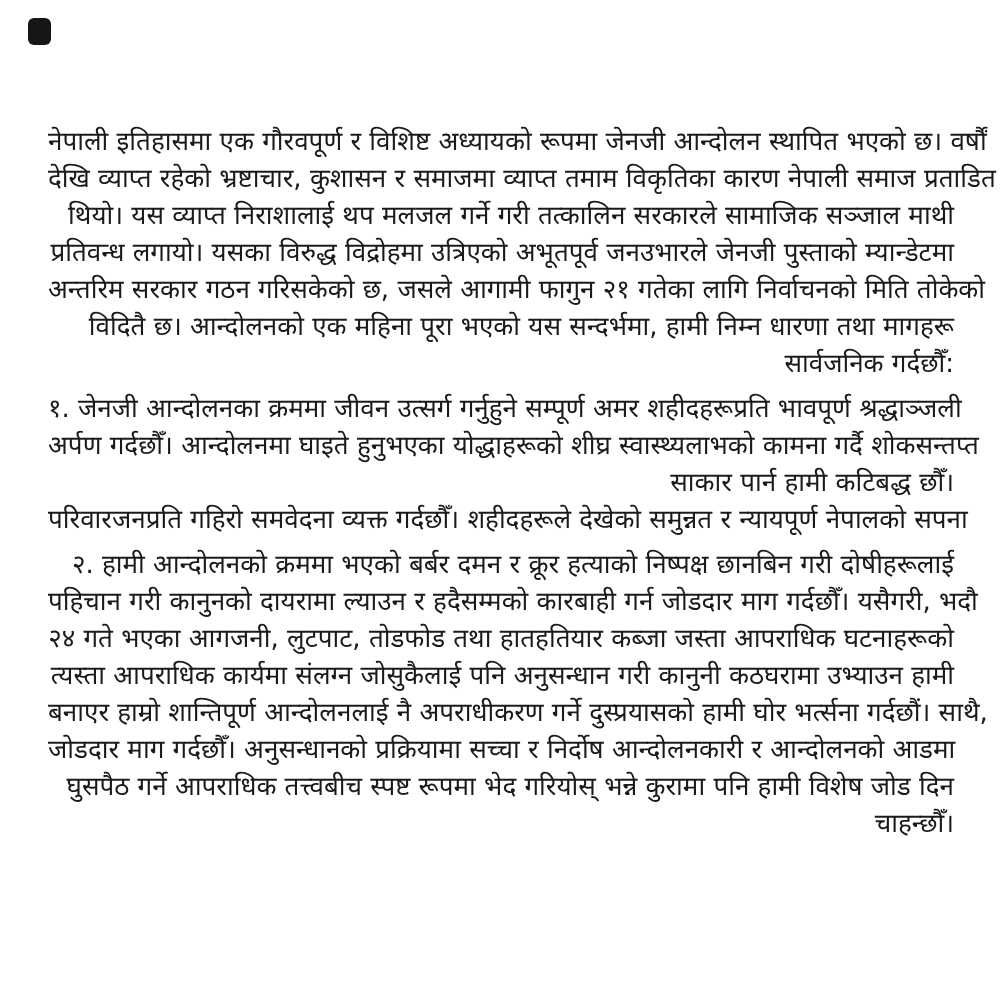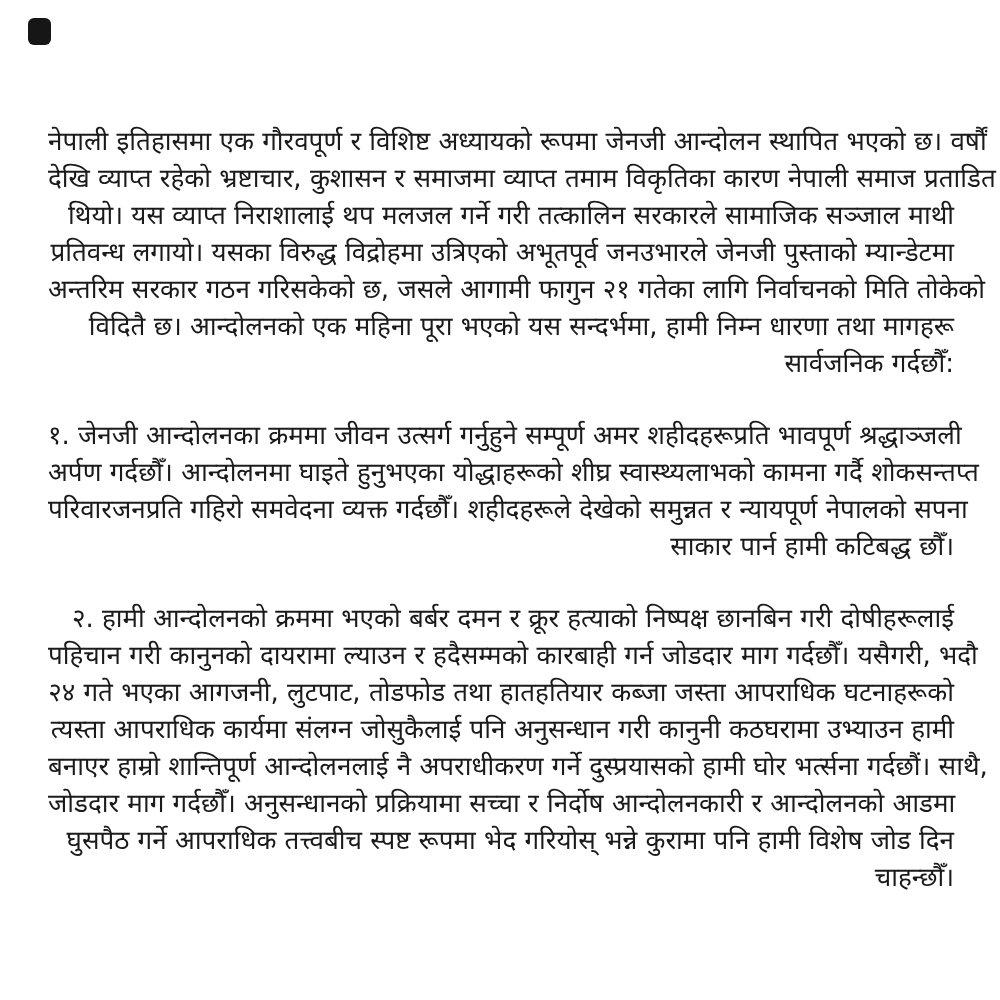--- a/index.html
+++ b/index.html
@@ -34,21 +34,21 @@
     top: 123px;
     width: 906px;
     color: #1a1a1a;
     font-size: 26px;
   }
   .para {
     margin: 0;
     padding: 0;
   }
   .para + .para {
-    margin-top: 35px;
+    margin-top: 8px;
   }
   .text-line {
     line-height: 37px;
     white-space: nowrap;
     text-align: right;
     letter-spacing: 0;
   }
 </style>
 </head>
 <body>
@@ -65,22 +65,22 @@
       <span class="text-line" style="display:block">थियो। यस व्याप्त निराशालाई थप मलजल गर्ने गरी तत्कालिन सरकारले सामाजिक सञ्जाल माथी</span>
       <span class="text-line" style="display:block">प्रतिवन्ध लगायो। यसका विरुद्ध विद्रोहमा उत्रिएको अभूतपूर्व जनउभारले जेनजी पुस्ताको म्यान्डेटमा</span>
       <span class="text-line" style="display:block">अन्तरिम सरकार गठन गरिसकेको छ, जसले आगामी फागुन २१ गतेका लागि निर्वाचनको मिति तोकेको</span>
       <span class="text-line" style="display:block">विदितै छ। आन्दोलनको एक महिना पूरा भएको यस सन्दर्भमा, हामी निम्न धारणा तथा मागहरू</span>
       <span class="text-line" style="display:block">सार्वजनिक गर्दछौँ:</span>
     </p>
 
     <p class="para">
       <span class="text-line" style="display:block">१. जेनजी आन्दोलनका क्रममा जीवन उत्सर्ग गर्नुहुने सम्पूर्ण अमर शहीदहरूप्रति भावपूर्ण श्रद्धाञ्जली</span>
       <span class="text-line" style="display:block">अर्पण गर्दछौँ। आन्दोलनमा घाइते हुनुभएका योद्धाहरूको शीघ्र स्वास्थ्यलाभको कामना गर्दै शोकसन्तप्त</span>
+      <span class="text-line" style="display:block">साकार पार्न हामी कटिबद्ध छौँ।</span>
       <span class="text-line" style="display:block">परिवारजनप्रति गहिरो समवेदना व्यक्त गर्दछौँ। शहीदहरूले देखेको समुन्नत र न्यायपूर्ण नेपालको सपना</span>
-      <span class="text-line" style="display:block">साकार पार्न हामी कटिबद्ध छौँ।</span>
     </p>
 
     <p class="para">
       <span class="text-line" style="display:block">२. हामी आन्दोलनको क्रममा भएको बर्बर दमन र क्रूर हत्याको निष्पक्ष छानबिन गरी दोषीहरूलाई</span>
       <span class="text-line" style="display:block">पहिचान गरी कानुनको दायरामा ल्याउन र हदैसम्मको कारबाही गर्न जोडदार माग गर्दछौँ। यसैगरी, भदौ</span>
       <span class="text-line" style="display:block">२४ गते भएका आगजनी, लुटपाट, तोडफोड तथा हातहतियार कब्जा जस्ता आपराधिक घटनाहरूको</span>
       <span class="text-line" style="display:block">त्यस्ता आपराधिक कार्यमा संलग्न जोसुकैलाई पनि अनुसन्धान गरी कानुनी कठघरामा उभ्याउन हामी</span>
       <span class="text-line" style="display:block">बनाएर हाम्रो शान्तिपूर्ण आन्दोलनलाई नै अपराधीकरण गर्ने दुस्प्रयासको हामी घोर भर्त्सना गर्दछौं। साथै,</span>
       <span class="text-line" style="display:block">जोडदार माग गर्दछौँ। अनुसन्धानको प्रक्रियामा सच्चा र निर्दोष आन्दोलनकारी र आन्दोलनको आडमा</span>
       <span class="text-line" style="display:block">घुसपैठ गर्ने आपराधिक तत्त्वबीच स्पष्ट रूपमा भेद गरियोस् भन्ने कुरामा पनि हामी विशेष जोड दिन</span>

